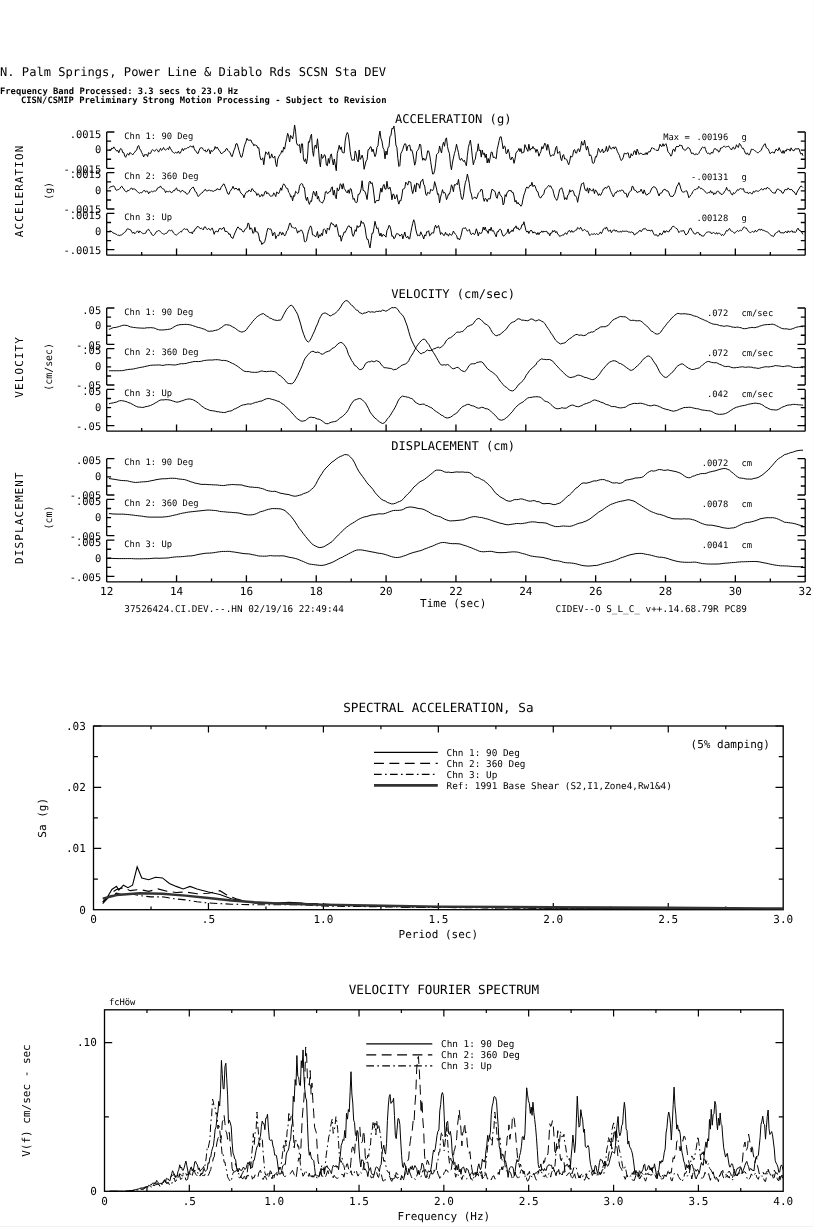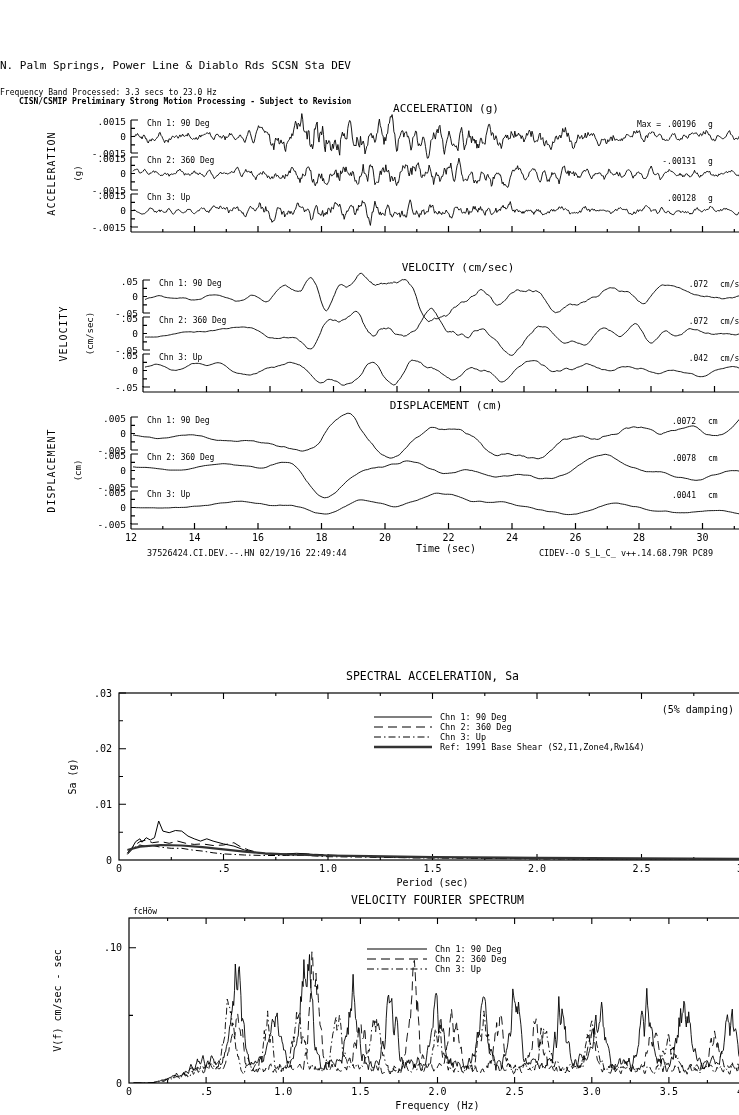--- a/index.html
+++ b/index.html
@@ -4,27 +4,27 @@
 <style>
   html,body{margin:0;padding:0;background:#e8e8e8;}
   .page{
     position:relative;width:739px;height:1115px;background:#ffffff;
     font-family:"DejaVu Sans Mono","Liberation Mono",monospace;color:#000;
     overflow:hidden;margin:0 auto;
   }
   .hdr{position:absolute;top:60px;left:0;width:739px;text-align:left;line-height:1.0;}
   .hdr .h1{font-size:11px;letter-spacing:0;}
   .hdr .h2{font-size:11px;margin-top:1px;}
-  .hdr .h3{font-size:8px;font-weight:normal;margin-top:18px;}
+  .hdr .h3{font-size:8px;font-weight:bold;margin-top:8px;}
   .hdr .h4{font-size:8px;font-weight:bold;margin-top:1px;padding-left:19px;}
-  .chart{position:absolute;left:0;width:596px;padding-left:34px;}
+  .chart{position:absolute;left:0;width:596px;}
   #chart-acceleration{top:100px;height:145px;}
-  #chart-velocity{top:255px;height:152px;margin-left:12px;}
+  #chart-velocity{top:255px;height:152px;}
   #chart-displacement{top:395px;height:170px;}
-  #chart-sa{top:668px;height:240px;}
+  #chart-sa{top:635px;height:240px;}
   #chart-fourier{top:890px;height:225px;}
   svg{display:block;}
   svg text{font-family:"DejaVu Sans Mono","Liberation Mono",monospace;fill:#000;}
 </style>
 </head>
 <body>
 
 <div class="page">
   <div class="hdr">
     <div class="h1">N. Palm Springs, Power Line &amp; Diablo Rds    SCSN Sta DEV</div>

